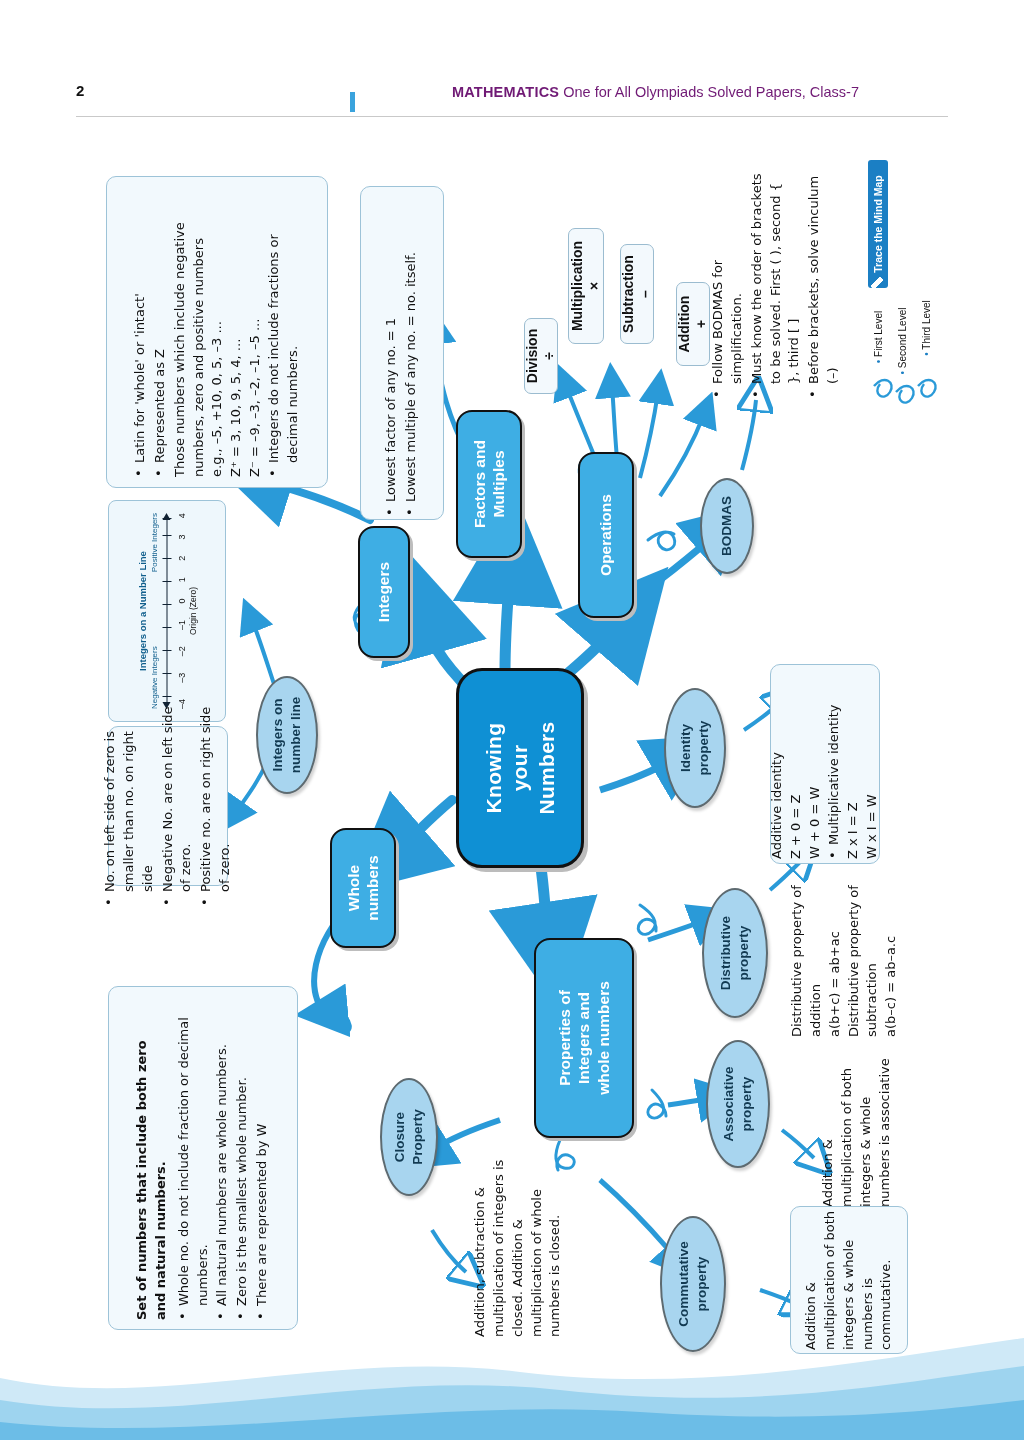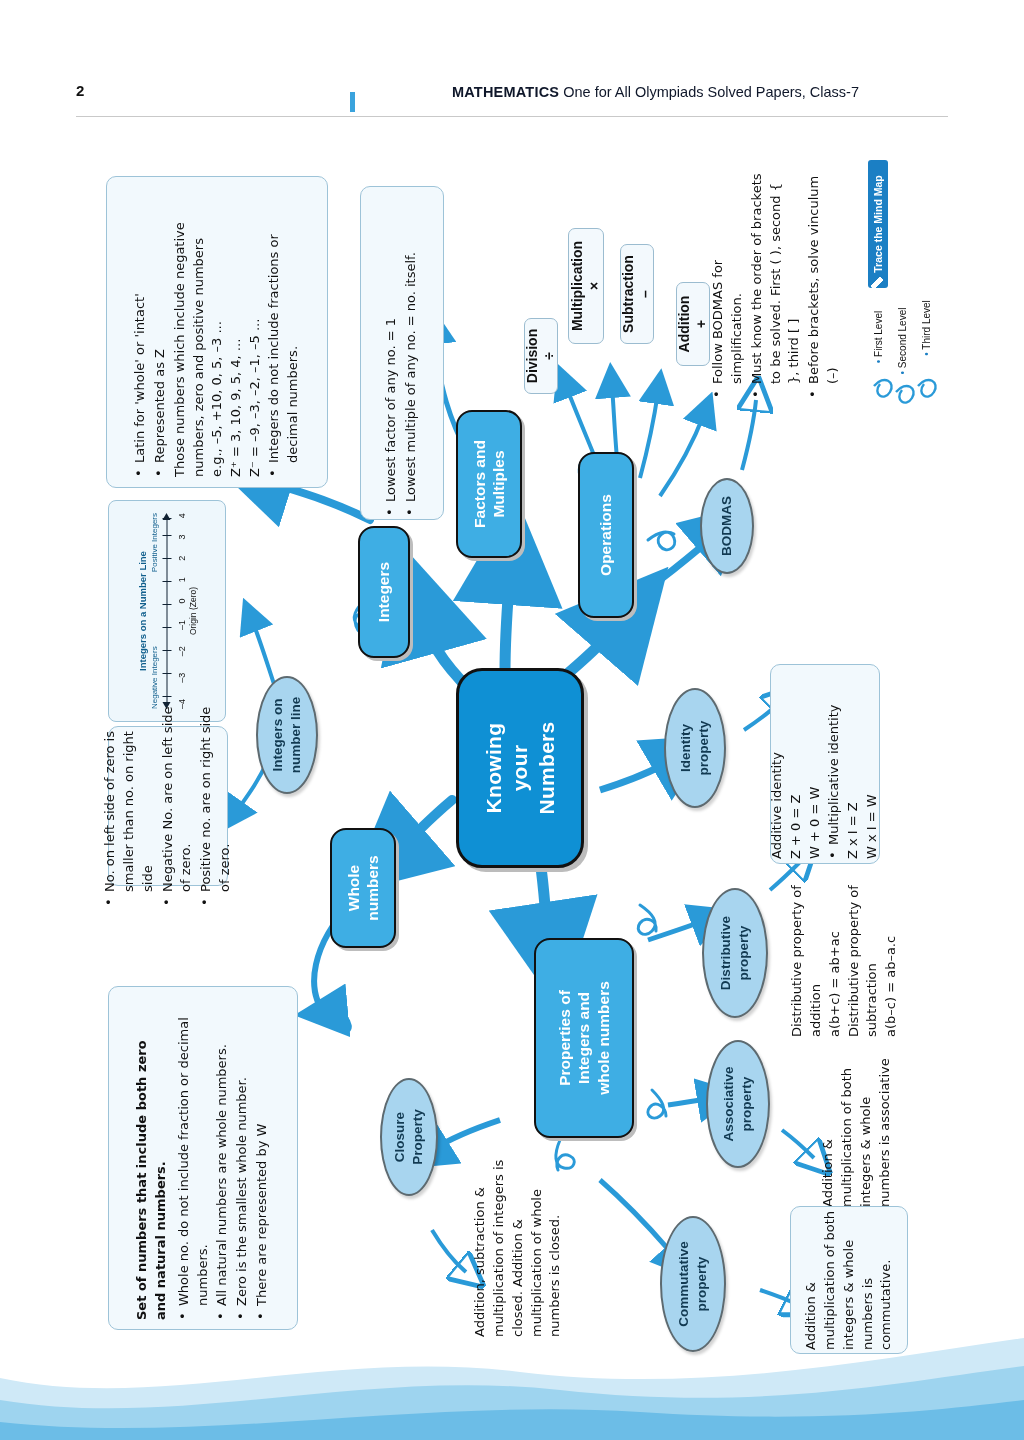--- a/index.html
+++ b/index.html
@@ -5,21 +5,21 @@
   html,body{margin:0;padding:0;}
   body{
     width:1024px;height:1440px;position:relative;overflow:hidden;
     background:#ffffff;
     font-family:"Liberation Sans", sans-serif;
     color:#1a1a1a;
   }
   
   .page-num{position:absolute;left:76px;top:82px;font-size:15px;font-weight:bold;color:#111;}
   .hdr-rule{position:absolute;left:350px;top:92px;width:5px;height:20px;background:#3aa3dd;}
-  .hdr-text{position:absolute;left:452px;top:84px;font-size:14.5px;color:#0f172a;white-space:nowrap;}
+  .hdr-text{position:absolute;left:452px;top:84px;font-size:14.5px;color:#701a75;white-space:nowrap;}
   .hdr-text b{font-weight:bold;letter-spacing:.2px;}
   .hdr-line{position:absolute;left:76px;top:116px;width:872px;height:1px;background:#c9c9c9;}
 
   
   .wave{position:absolute;left:0;bottom:0;width:1024px;height:120px;overflow:hidden;}
 
   
   .node{position:absolute;box-sizing:border-box;}
   .center-node{
     background:#0f90d4;border:3px solid #111;border-radius:26px;

